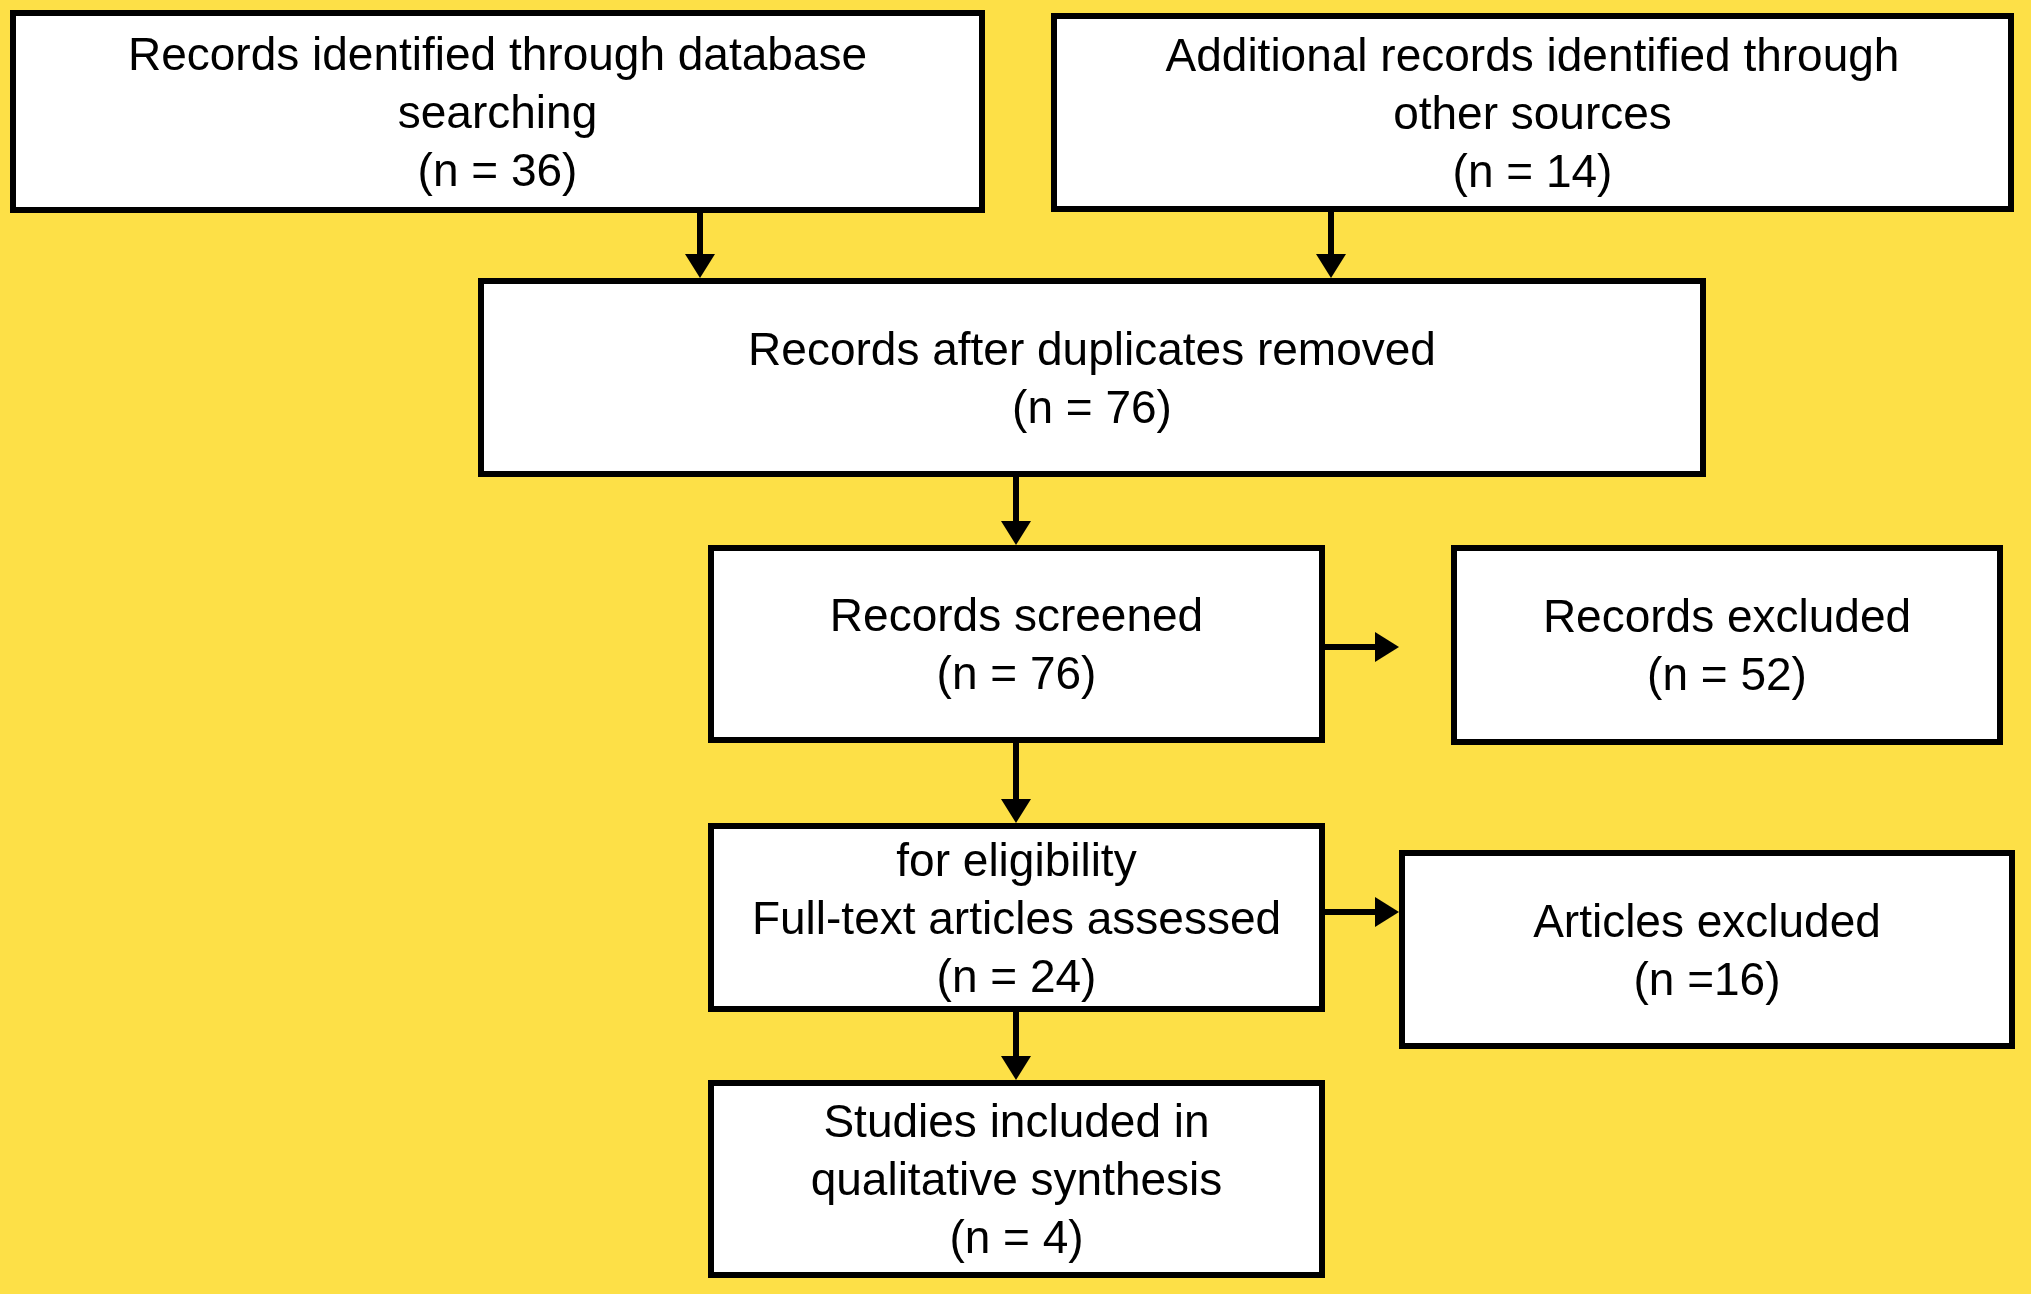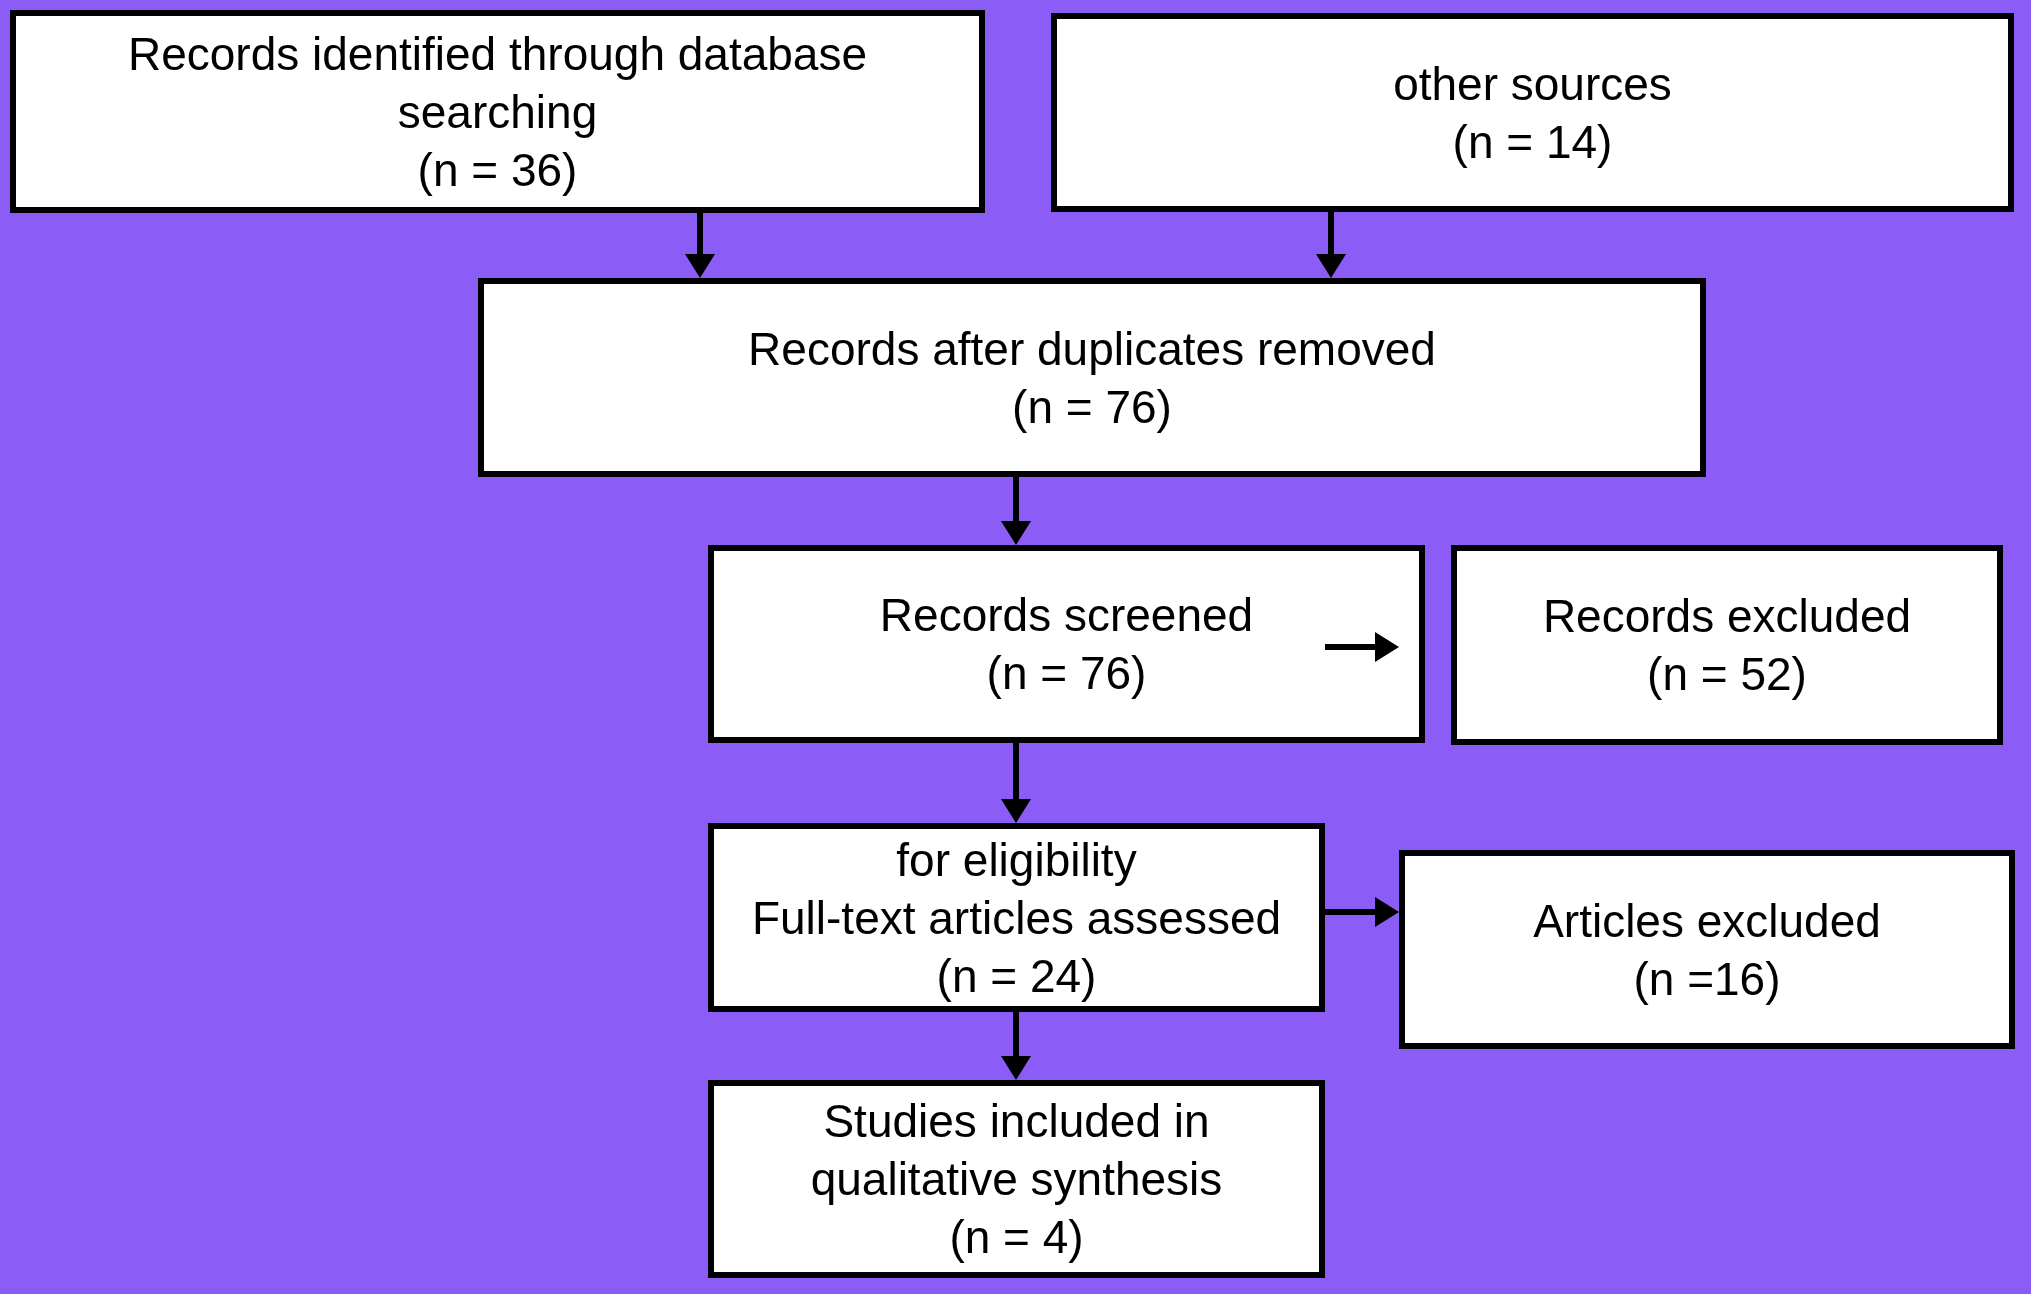--- a/index.html
+++ b/index.html
@@ -4,21 +4,21 @@
 <style>
   html, body {
     margin: 0;
     padding: 0;
     background: #ffffff;
   }
   .canvas {
     position: relative;
     width: 2031px;
     height: 1294px;
-    background: #8b5cf6;
+    background: #fde047;
     font-family: "Liberation Sans", "DejaVu Sans", sans-serif;
     color: #000000;
     overflow: hidden;
   }
   .box {
     position: absolute;
     box-sizing: border-box;
     border: 6px solid #000000;
     background: #ffffff;
     display: flex;
@@ -30,21 +30,21 @@
   .bline {
     font-size: 46px;
     line-height: 58px;
     white-space: nowrap;
     color: #000000;
   }
   
   .box-a { left: 10px;   top: 10px;   width: 975px;  height: 203px; }
   .box-b { left: 1051px; top: 13px;   width: 963px;  height: 199px; }
   .box-c { left: 478px;  top: 278px;  width: 1228px; height: 199px; }
-  .box-d { left: 708px;  top: 545px;  width: 717px;  height: 198px; text-align: center; }
+  .box-d { left: 708px;  top: 545px;  width: 617px;  height: 198px; text-align: center; }
   .box-e { left: 1451px; top: 545px;  width: 552px;  height: 200px; }
   .box-f { left: 708px;  top: 823px;  width: 617px;  height: 189px; }
   .box-g { left: 1399px; top: 850px;  width: 616px;  height: 199px; }
   .box-h { left: 708px;  top: 1080px; width: 617px;  height: 198px; }
 
   
   .stem-v { position: absolute; width: 6px;  background: #000000; }
   .stem-h { position: absolute; height: 6px; background: #000000; }
   .head-down {
     position: absolute; width: 0; height: 0;
@@ -78,20 +78,21 @@
 
 <div class="canvas">
 
   <div class="box box-a">
     <div class="bline">Records identified through database</div>
     <div class="bline">searching</div>
     <div class="bline">(n = 36)</div>
   </div>
 
   <div class="box box-b">
+    <div class="bline">Additional records identified through</div>
     <div class="bline">other sources</div>
     <div class="bline">(n = 14)</div>
   </div>
 
   <div class="box box-c">
     <div class="bline">Records after duplicates removed</div>
     <div class="bline">(n = 76)</div>
   </div>
 
   <div class="box box-d">

